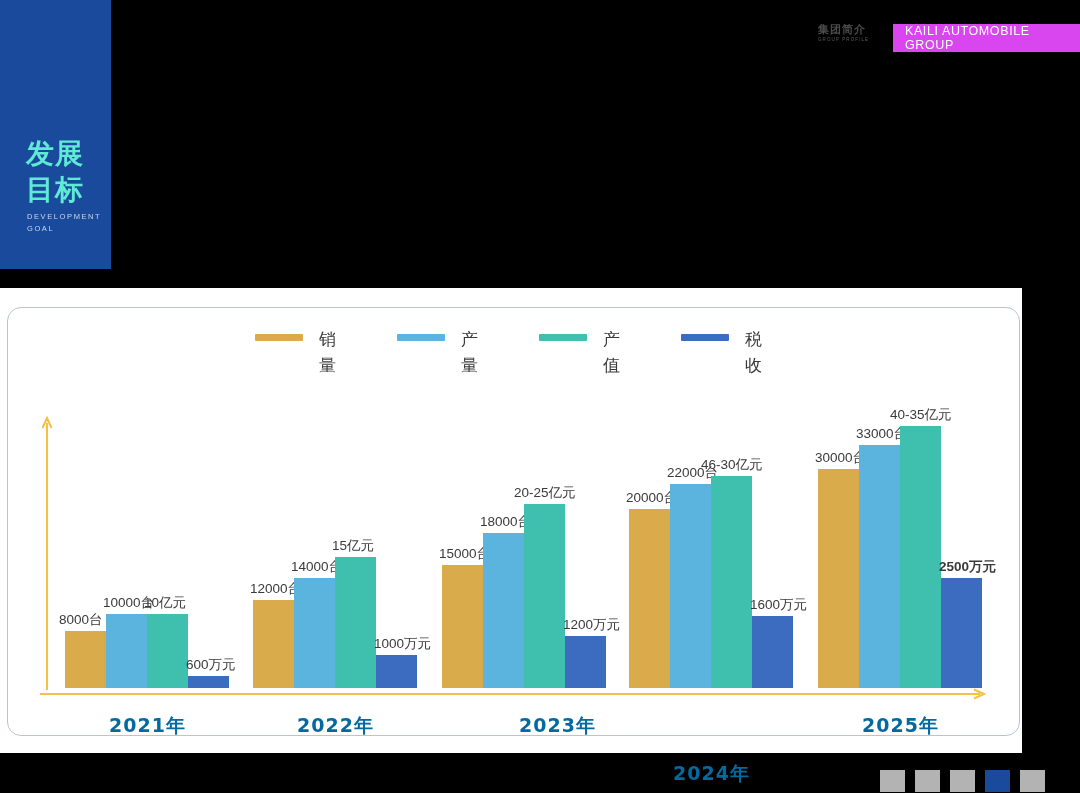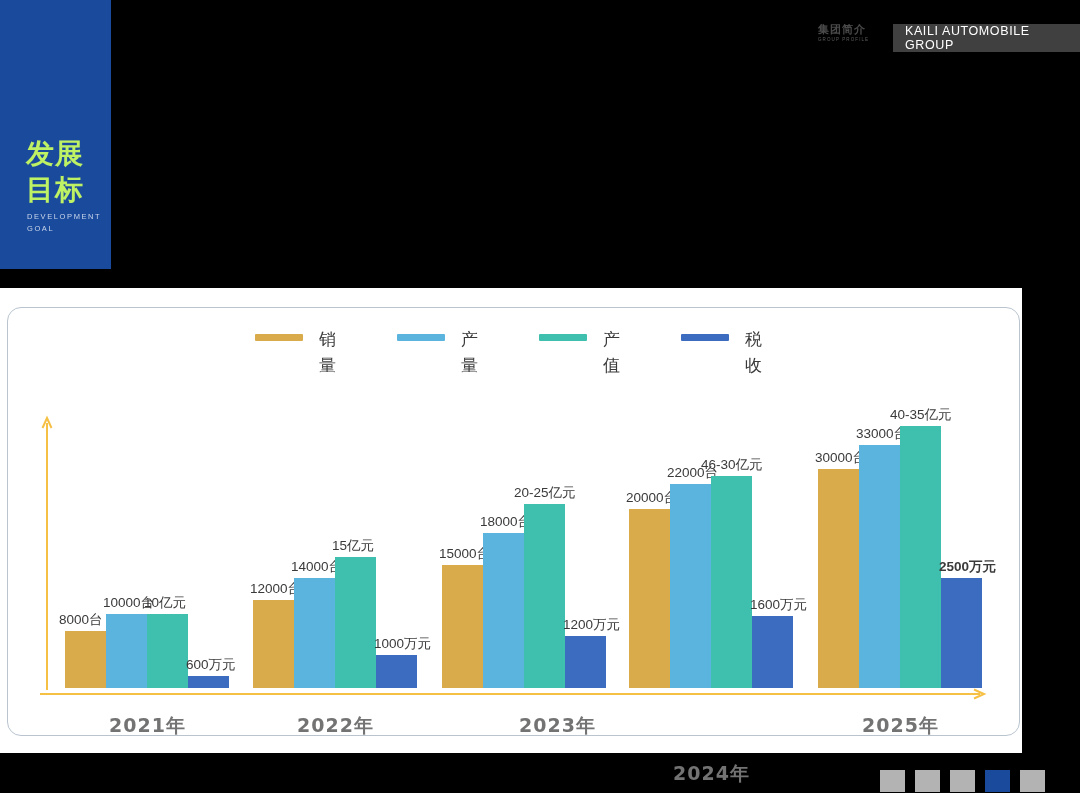--- a/index.html
+++ b/index.html
@@ -8,21 +8,21 @@
 
   #slide { position:relative; width:1080px; height:793px; background:#000; }
 
   
   #side-block {
     position:absolute; left:0; top:0; width:111px; height:269px;
     background:#1a4a9c;
   }
   #side-title {
     position:absolute; left:26px; top:136px;
-    color:#bef264; font-weight:bold; font-size:28px; line-height:36px;
+    color:#5eead4; font-weight:bold; font-size:28px; line-height:36px;
     letter-spacing:1px; font-family:"DejaVu Sans",sans-serif;
   }
   #side-title div { white-space:nowrap; }
   #side-sub {
     position:absolute; left:27px; top:211px; width:80px;
     color:#c9d6ea; font-size:7.5px; letter-spacing:1.6px; line-height:12px;
     font-family:"Liberation Sans",sans-serif;
   }
 
   
@@ -31,21 +31,21 @@
     color:#4a4a4a; font-size:11px; font-weight:bold; letter-spacing:1px;
     font-family:"DejaVu Sans",sans-serif; line-height:13px;
     filter:blur(0.35px);
   }
   #header-cn-en {
     color:#5d5d5d; font-size:4.5px; letter-spacing:1.1px; line-height:8px;
     font-family:"Liberation Sans",sans-serif; filter:blur(0.25px);
   }
   #header-bar {
     position:absolute; left:893px; top:24px; width:187px; height:28px;
-    background:#404040; color:#fff; font-size:12.5px; letter-spacing:0.6px;
+    background:#d946ef; color:#fff; font-size:12.5px; letter-spacing:0.6px;
     display:flex; align-items:center; padding-left:12px;
     font-family:"Liberation Sans",sans-serif;
   }
 
   
   #panel {
     position:absolute; left:0; top:288px; width:1022px; height:465px;
     background:#ffffff;
   }
   #card {
@@ -74,21 +74,21 @@
   #x-axis { position:absolute; left:32px; top:379px; width:948px; height:14px; }
 
   .bar {
     position:absolute; bottom:0;
   }
   .bar-label {
     position:absolute; font-size:13.5px; color:#3a3a3a; white-space:nowrap;
     font-family:"Liberation Sans",sans-serif;
   }
   .group-label {
-    position:absolute; font-size:19px; font-weight:bold; color:#737373;
+    position:absolute; font-size:19px; font-weight:bold; color:#0369a1;
     white-space:nowrap; font-family:"DejaVu Sans",sans-serif;
     letter-spacing:1px;
   }
   #bars-layer { position:absolute; left:0; top:0; width:1013px; height:380px; }
 
   
   #dots { position:absolute; left:880px; top:770px; display:flex; gap:10px; }
   .dot { width:25px; height:22px; background:#b3b3b3; }
   .dot.active { background:#1a4a9c; }
 </style>

